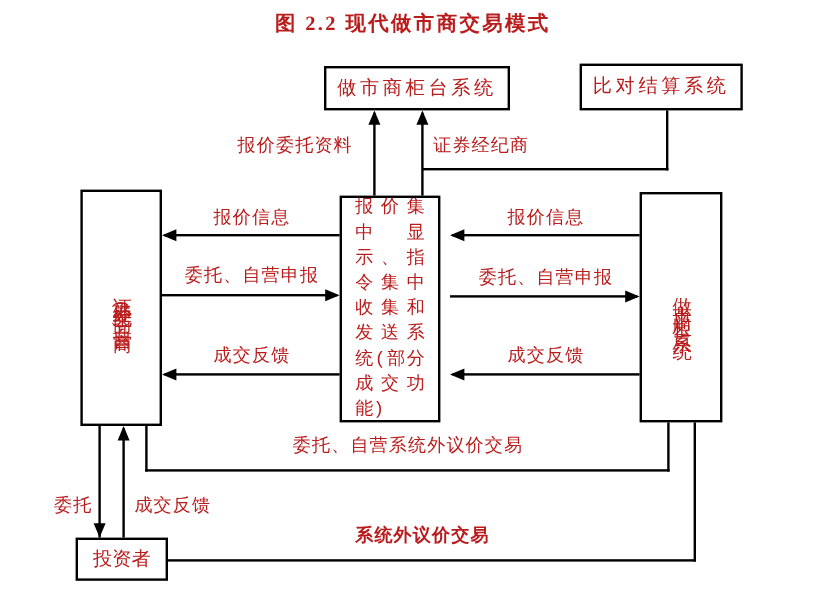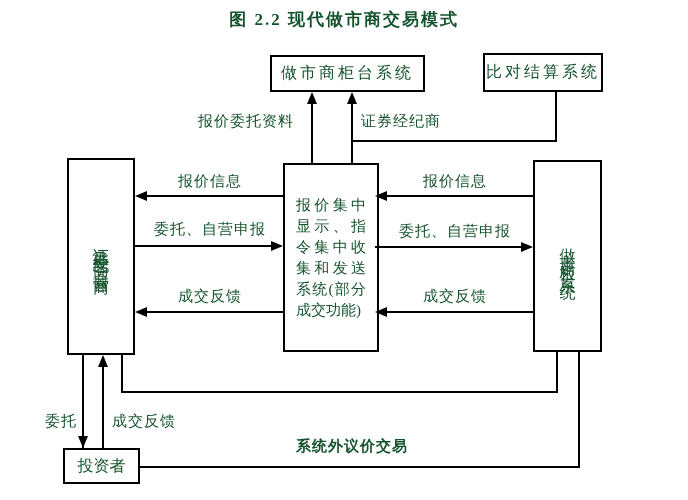--- a/index.html
+++ b/index.html
@@ -1,18 +1,18 @@
 <!DOCTYPE html>
 <html><head>
 <meta charset="utf-8">
 <style>
   html,body{margin:0;padding:0;background:#fff;}
   #canvas{
     position:relative;width:688px;height:500px;background:#ffffff;
-    font-family:"Liberation Serif","DejaVu Serif",serif;color:#14532d;
+    font-family:"Liberation Serif","DejaVu Serif",serif;color:#b91c1c;
     overflow:hidden;
   }
   .title{
     position:absolute;top:8px;left:0;width:100%;text-align:center;
     font-size:17px;font-weight:bold;letter-spacing:2px;
   }
   .box{
     position:absolute;border:2px solid #000;background:#fff;
     display:flex;align-items:center;justify-content:center;
     box-sizing:border-box;font-size:16px;
@@ -41,27 +41,27 @@
 </style>
 </head>
 <body>
 
 <div id="canvas">
 
   <div class="title">图 2.2  现代做市商交易模式</div>
 
   <div class="box h" style="left:270px;top:55px;width:155px;height:37px;">做市商柜台系统</div>
 
-  <div class="box h" style="left:483px;top:53px;width:120px;height:39px;">比对结算系统</div>
+  <div class="box h" style="left:483px;top:53px;width:136px;height:39px;">比对结算系统</div>
 
   <div class="box" style="left:67px;top:158px;width:68px;height:197px;">
     <span class="vtext">证券经纪商(自营商)</span>
   </div>
 
-  <div class="box centerbox" style="left:283px;top:163px;width:96px;height:189px;">报价集中显示、指令集中收集和发送系统(部分成交功能)</div>
+  <div class="box centerbox" style="left:283px;top:163px;width:84px;height:189px;font-family:Liberation Mono, monospace;">报价集中显示、指令集中收集和发送系统(部分成交功能)</div>
 
   <div class="box" style="left:533px;top:160px;width:69px;height:192px;">
     <span class="vtext" style="letter-spacing:6px;">做市商柜台系统</span>
   </div>
 
   <div class="box" style="left:63px;top:448px;width:77px;height:36px;text-align:center;">投资者</div>
 
   <div class="vline" style="left:311px;top:94px;height:69px;"></div>
   <div class="ah up" style="left:307px;top:92px;"></div>
 
@@ -94,20 +94,21 @@
   <div class="ah right" style="left:521px;top:242px;"></div>
   <div class="lbl c" style="left:455px;top:222px;">委托、自营申报</div>
 
   <div class="hline" style="left:377px;top:311px;width:156px;"></div>
   <div class="ah left" style="left:375px;top:307px;"></div>
   <div class="lbl c" style="left:455px;top:287px;">成交反馈</div>
 
   <div class="vline" style="left:121px;top:355px;height:38px;"></div>
   <div class="hline" style="left:121px;top:391px;width:437px;"></div>
   <div class="vline" style="left:556px;top:352px;height:41px;"></div>
+  <div class="lbl c" style="left:340px;top:362px;">委托、自营系统外议价交易</div>
 
   <div class="vline" style="left:82px;top:355px;height:93px;"></div>
   <div class="ah down" style="left:78px;top:436px;"></div>
   <div class="lbl" style="left:45px;top:412px;">委托</div>
 
   <div class="vline" style="left:102px;top:357px;height:91px;"></div>
   <div class="ah up" style="left:98px;top:355px;"></div>
   <div class="lbl" style="left:112px;top:412px;">成交反馈</div>
 
   <div class="hline" style="left:140px;top:466px;width:440px;"></div>

